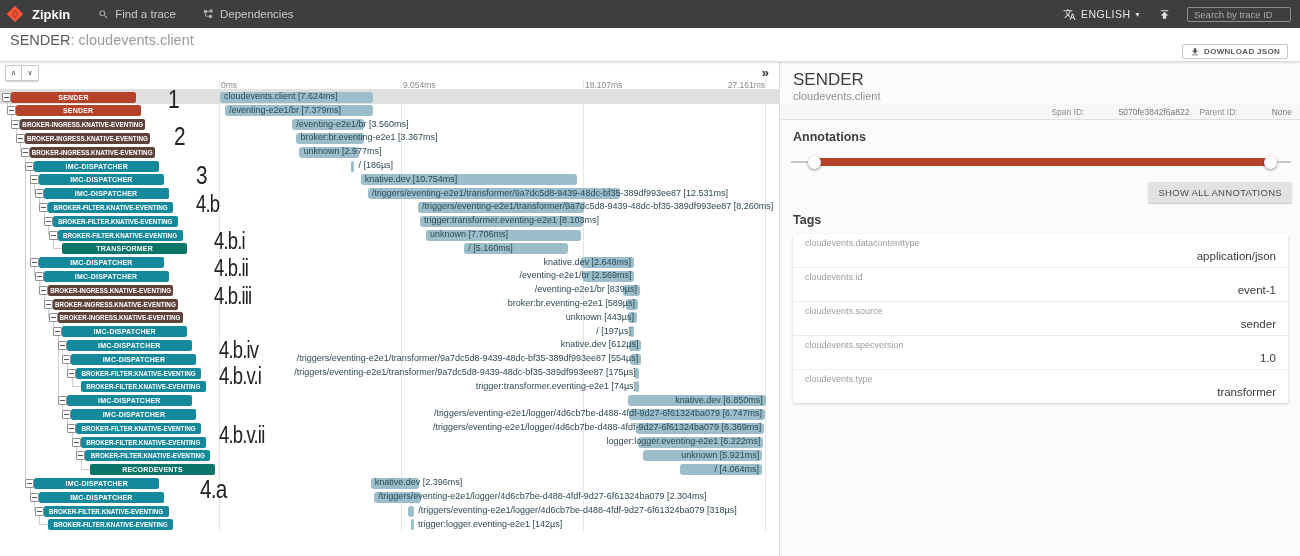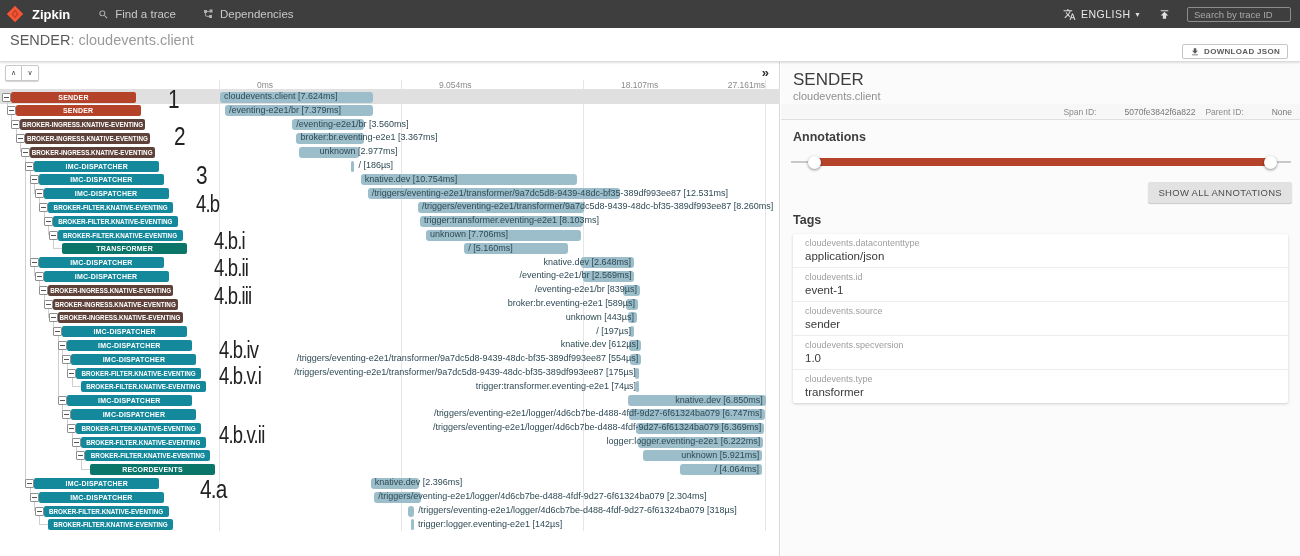--- a/index.html
+++ b/index.html
@@ -42,21 +42,21 @@
     background:#fff; border-right:1px solid #d9d9d9; }
   .btn-group { position:absolute; left:5px; top:3px; display:flex; z-index:5; }
   .tp-btn { width:17px; height:16px; border:1px solid #c9c9c9; background:#fff;
     box-shadow:0 1px 1px rgba(0,0,0,.18); font-size:7px; color:#3a3a3a; line-height:14px;
     text-align:center; cursor:pointer; }
   .tp-btn:first-child { border-radius:2px 0 0 2px; }
   .tp-btn:last-child { border-radius:0 2px 2px 0; border-left:none; }
   .expand-panel { position:absolute; right:10px; top:3px; font-size:13px; color:#2f2f2f;
     font-weight:bold; cursor:pointer; z-index:5; }
   .tick-row { position:absolute; left:0; top:18px; width:780px; height:9px; }
-  .tick { position:absolute; top:0; font-size:8.5px; color:#8a8a8a;padding-left:36px; }
+  .tick { position:absolute; top:0; font-size:8.5px; color:#8a8a8a; }
   .head-sep { position:absolute; left:0; top:27px; width:780px; border-top:1px solid #e2e2e2; }
   .gridline { position:absolute; top:18px; width:1px; height:451px; background:#e6e6e6; }
   #rows { position:absolute; left:0; top:28px; width:780px; height:446px; }
   .row-bg { position:absolute; left:0; width:780px; height:13.8px; background:#e0e0e0; }
   .conn { position:absolute; border-left:1px solid #cfcfcf; border-bottom:1px solid #cfcfcf; }
   .trow { position:absolute; left:0; width:780px; height:13.8px; cursor:pointer; }
   .ebox { position:absolute; top:2.5px; width:9px; height:9px; background:#fff;
     border:1px solid #8f8f8f; border-radius:1px; cursor:pointer; }
   .ebox:after { content:""; display:block; width:5px; height:1px; background:#555; margin:3px auto 0; }
   .badge { position:absolute; top:1.6px; height:11px; width:125px; border-radius:2px;
@@ -68,38 +68,38 @@
     color:#2f4a55; white-space:nowrap; }
 
   
   .detail-panel { position:absolute; left:781px; top:62px; width:519px; height:494px;
     background:#fbfbfb; overflow:hidden; }
   .dp-head { padding:8px 12px 2px 12px; background:#fbfbfb; }
   .dp-service { font-size:17px; color:#3d3d3d; }
   .dp-span { font-size:11px; color:#8f8f8f; margin-top:0; }
   .dp-ids { height:16px; border-bottom:1px solid #e0e0e0; text-align:right;
     font-size:8.5px; color:#8a8a8a; padding:3px 8px 0 0; background:#f7f7f7; }
-  .dp-ids b { font-weight:normal; color:#777; margin-left:4px;padding-left:24px; }
+  .dp-ids b { font-weight:normal; color:#777; margin-left:10px;padding-left:24px; }
   .dp-ids .gap { display:inline-block; width:10px; }
   .dp-sec-title { font-size:12.5px; font-weight:bold; color:#3d3d3d; margin:10px 12px 0 12px; }
   .slider { position:relative; height:28px; margin:4px 0 0 0; }
   .sl-track { position:absolute; left:10px; right:9px; top:13px; height:2px; background:#c9c9c9; }
   .sl-range { position:absolute; top:10px; height:8px; background:#b5432a; border-radius:4px; cursor:pointer; }
   .sl-handle { position:absolute; top:7.5px; width:13px; height:13px; border-radius:50%;
     background:#fff; box-shadow:0 1px 3px rgba(0,0,0,.45); cursor:pointer; }
   .show-all { display:block; margin:6px 8px 0 auto; background:#e2e2e2; border:none;
     border-radius:2px; font-size:9.5px; color:#4e4e4e; padding:5px 10px; cursor:pointer;
     box-shadow:0 1px 1px rgba(0,0,0,.2); letter-spacing:.3px;
     font-family:"Liberation Sans",sans-serif; }
   .tags-card { margin:7px 12px 0 12px; background:#fff; border-radius:2px;
     box-shadow:0 1px 3px rgba(0,0,0,.18); }
   .tag-row { padding:4px 12px 5px 12px; border-bottom:1px solid #ececec; }
   .tag-row:last-child { border-bottom:none; }
   .tag-key { font-size:9px; color:#9e9e9e; }
-  .tag-val { font-size:11.5px; color:#3a3a3a; margin-top:2px; }
+  .tag-val { font-size:11.5px; color:#3a3a3a; margin-top:2px;text-align:right; }
 
   
   .note { position:absolute; color:#222; font-weight:400; z-index:40;
     transform:scaleX(.8); transform-origin:left top; letter-spacing:-1px; pointer-events:none; }
 </style>
 </head>
 <body>
 
 <div class="navbar">
   <svg class="nav-logo" viewBox="0 0 24 24">
@@ -222,21 +222,21 @@
       <div class="trow" style="top: 41.4px;">
         <div class="ebox" style="left: 15.95px;"></div>
         <div class="badge small" style="left: 24.95px; width: 125px; background: rgb(94, 66, 58);">BROKER-INGRESS.KNATIVE-EVENTING</div>
         <div class="sbar" style="left: 296.394px; width: 67.6846px; background: rgb(156, 190, 203);"></div>
         <div class="slabel" style="left: 300.394px;">broker:br.eventing-e2e1 [3.367ms]</div>
       </div>
       <div class="trow" style="top: 55.2px;">
         <div class="ebox" style="left: 20.6px;"></div>
         <div class="badge small" style="left: 29.6px; width: 125px; background: rgb(94, 66, 58);">BROKER-INGRESS.KNATIVE-EVENTING</div>
         <div class="sbar" style="left: 299.409px; width: 59.8447px; background: rgb(156, 190, 203);"></div>
-        <div class="slabel" style="left: 303.409px; margin-left: 16px;">unknown [2.977ms]</div>
+        <div class="slabel" style="left: 303.409px;">unknown [2.977ms]</div>
       </div>
       <div class="trow" style="top: 69px;">
         <div class="ebox" style="left: 25.25px;"></div>
         <div class="badge" style="left: 34.25px; width: 125px; background: rgb(21, 137, 156);">IMC-DISPATCHER</div>
         <div class="sbar" style="left: 350.67px; width: 3.73904px; background: rgb(156, 190, 203);"></div>
         <div class="slabel" style="left: 358.409px;">/ [186µs]</div>
       </div>
       <div class="trow" style="top: 82.8px;">
         <div class="ebox" style="left: 29.9px;"></div>
         <div class="badge" style="left: 38.9px; width: 125px; background: rgb(21, 137, 156);">IMC-DISPATCHER</div>

